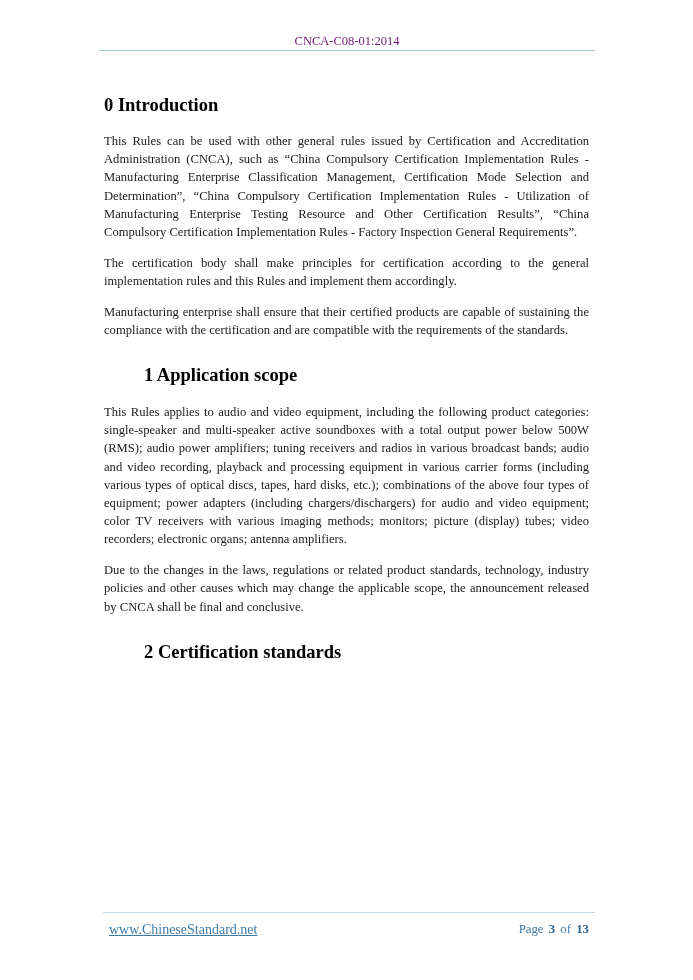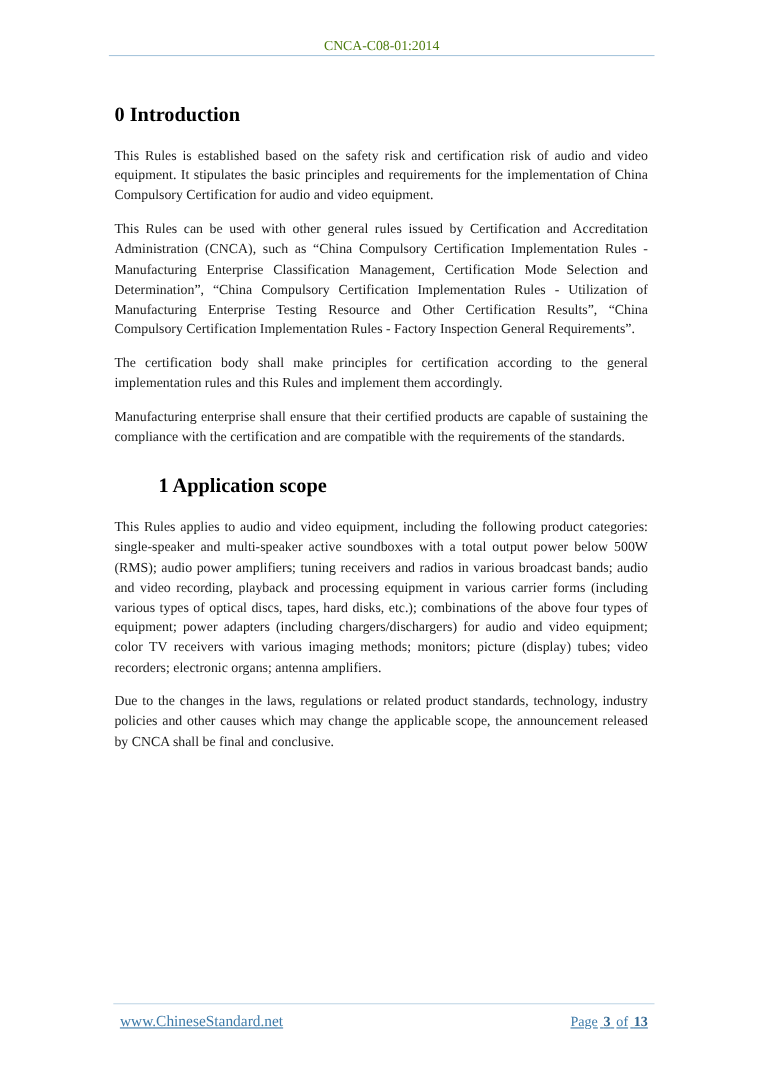--- a/index.html
+++ b/index.html
@@ -1,58 +1,60 @@
 <!DOCTYPE html>
 <html><head>
 <meta charset="utf-8">
 <style>
   html, body { margin: 0; padding: 0; background: #ffffff; }
   body { width: 693px; height: 980px; position: relative; overflow: hidden;
          font-family: "Liberation Serif", "DejaVu Serif", serif; color: #1a1a1a; }
   .page { position: absolute; left: 0; top: 0; width: 693px; height: 980px; }
   .header { position: absolute; left: 99px; top: 34px; width: 496px; text-align: center;
-            font-size: 12.5px; color: #4d7c0f; letter-spacing: 0px; }
+            font-size: 12.5px; color: #701a75; letter-spacing: 0px; }
   .header-rule { position: absolute; left: 99px; top: 50px; width: 496px; height: 0;
                  border-top: 1px solid #a8c6dc; }
   .content { position: absolute; left: 104px; top: 93px; width: 485px; }
   h2 { font-size: 18.5px; font-weight: bold; margin: 0; line-height: 24px; color: #000000; }
   p { font-size: 12.6px; line-height: 18.2px; margin: 0; text-align: justify; }
   .s0 { margin-bottom: 15px; }
   .p-gap { margin-bottom: 12.5px; }
   .s-gap { margin-top: 24px; margin-bottom: 16px; margin-left: 40px; }
   .footer-rule { position: absolute; left: 103px; top: 912px; width: 492px; height: 0;
                  border-top: 1px solid #c3d8e6; }
   .footer-link { position: absolute; left: 109px; top: 922px; font-size: 14px;
                  color: #3d7aa8; text-decoration: underline; }
-  .footer-page { position: absolute; right: 104px; top: 922px; font-size: 12.8px; color: #3d7aa8; text-decoration: underline; }
+  .footer-page { position: absolute; right: 104px; top: 922px; font-size: 12.8px; color: #3d7aa8; }
   .footer-page b { font-weight: bold; color: #2e6591; }
   .footer-page span { margin: 0 2px; }
 </style>
 </head>
 <body>
 
 <div class="page">
   <div class="header">CNCA-C08-01:2014</div>
   <div class="header-rule"></div>
 
   <div class="content">
     <section>
       <h2 class="s0">0 Introduction</h2>
-      <p class="p-gap">This Rules is established based on the safety risk and certification risk of audio and video equipment. It stipulates the basic principles and requirements for the implementation of China Compulsory Certification for audio and video equipment.</p>
       <p class="p-gap">This Rules can be used with other general rules issued by Certification and Accreditation Administration (CNCA), such as “China Compulsory Certification Implementation Rules - Manufacturing Enterprise Classification Management, Certification Mode Selection and Determination”, “China Compulsory Certification Implementation Rules - Utilization of Manufacturing Enterprise Testing Resource and Other Certification Results”, “China Compulsory Certification Implementation Rules - Factory Inspection General Requirements”.</p>
       <p class="p-gap">The certification body shall make principles for certification according to the general implementation rules and this Rules and implement them accordingly.</p>
       <p>Manufacturing enterprise shall ensure that their certified products are capable of sustaining the compliance with the certification and are compatible with the requirements of the standards.</p>
     </section>
 
     <section>
       <h2 class="s-gap">1 Application scope</h2>
       <p class="p-gap">This Rules applies to audio and video equipment, including the following product categories: single-speaker and multi-speaker active soundboxes with a total output power below 500W (RMS); audio power amplifiers; tuning receivers and radios in various broadcast bands; audio and video recording, playback and processing equipment in various carrier forms (including various types of optical discs, tapes, hard disks, etc.); combinations of the above four types of equipment; power adapters (including chargers/dischargers) for audio and video equipment; color TV receivers with various imaging methods; monitors; picture (display) tubes; video recorders; electronic organs; antenna amplifiers.</p>
       <p>Due to the changes in the laws, regulations or related product standards, technology, industry policies and other causes which may change the applicable scope, the announcement released by CNCA shall be final and conclusive.</p>
     </section>
 
+    <section>
+      <h2 class="s-gap">2 Certification standards</h2>
+    </section>
   </div>
 
   <div class="footer-rule"></div>
   <a class="footer-link">www.ChineseStandard.net</a>
   <div class="footer-page">
     <span>Page</span>
     <b>3</b>
     <span>of</span>
     <b>13</b>
   </div>

